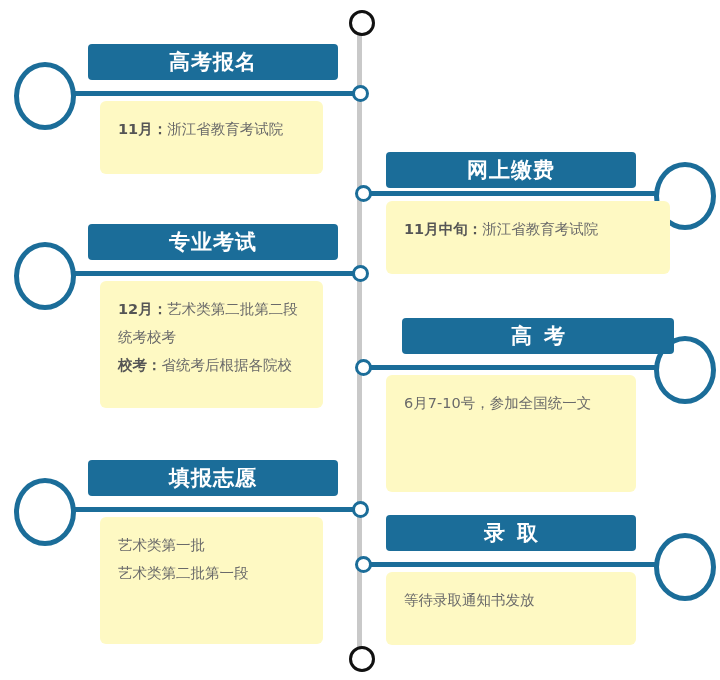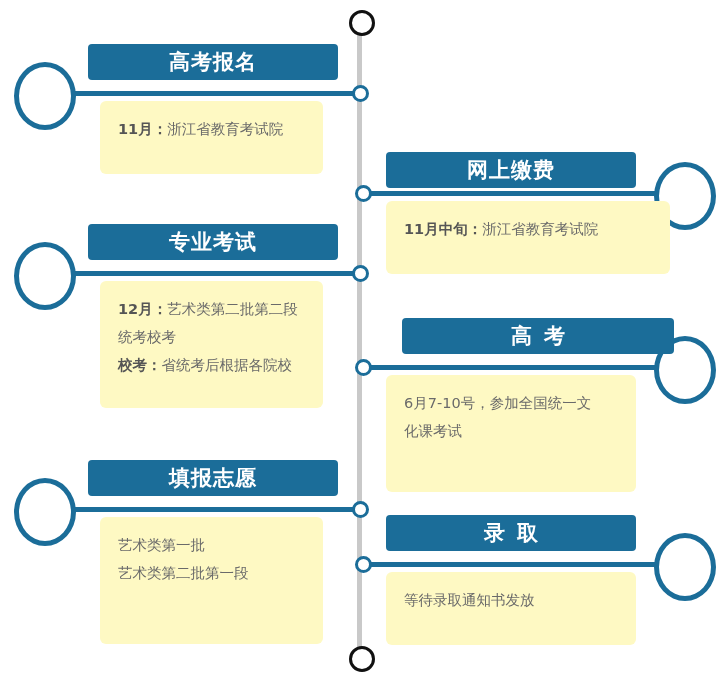--- a/index.html
+++ b/index.html
@@ -159,21 +159,20 @@
       <div class="ln"><span class="em">校考：</span><span>省统考后根据各院校</span></div>
     </div>
     <div class="node right" style="left: 0px; top: 365px; width: 720px; height: 0px;">
       <div class="arm"></div>
       <div class="spine-dot"></div>
       <div class="big-ring"></div>
     </div>
     <div class="pill spaced" style="left: 386px; top: 318px; width: 272px; margin-left: 16px;">高考</div>
     <div class="card" style="left: 386px; top: 375px; width: 250px; height: 117px;">
       <div class="ln"><span>6月7-10号，参加全国统一文</span></div>
-      <div class="ln"><span>化课考试</span></div>
     </div>
     <div class="node left" style="left: 0px; top: 507px; width: 720px; height: 0px;">
       <div class="arm"></div>
       <div class="spine-dot"></div>
       <div class="big-ring"></div>
     </div>
     <div class="pill" style="left: 88px; top: 460px; width: 250px;">填报志愿</div>
     <div class="card" style="left: 100px; top: 517px; width: 223px; height: 127px;">
       <div class="ln"><span>艺术类第一批</span></div>
       <div class="ln"><span>艺术类第二批第一段</span></div>

